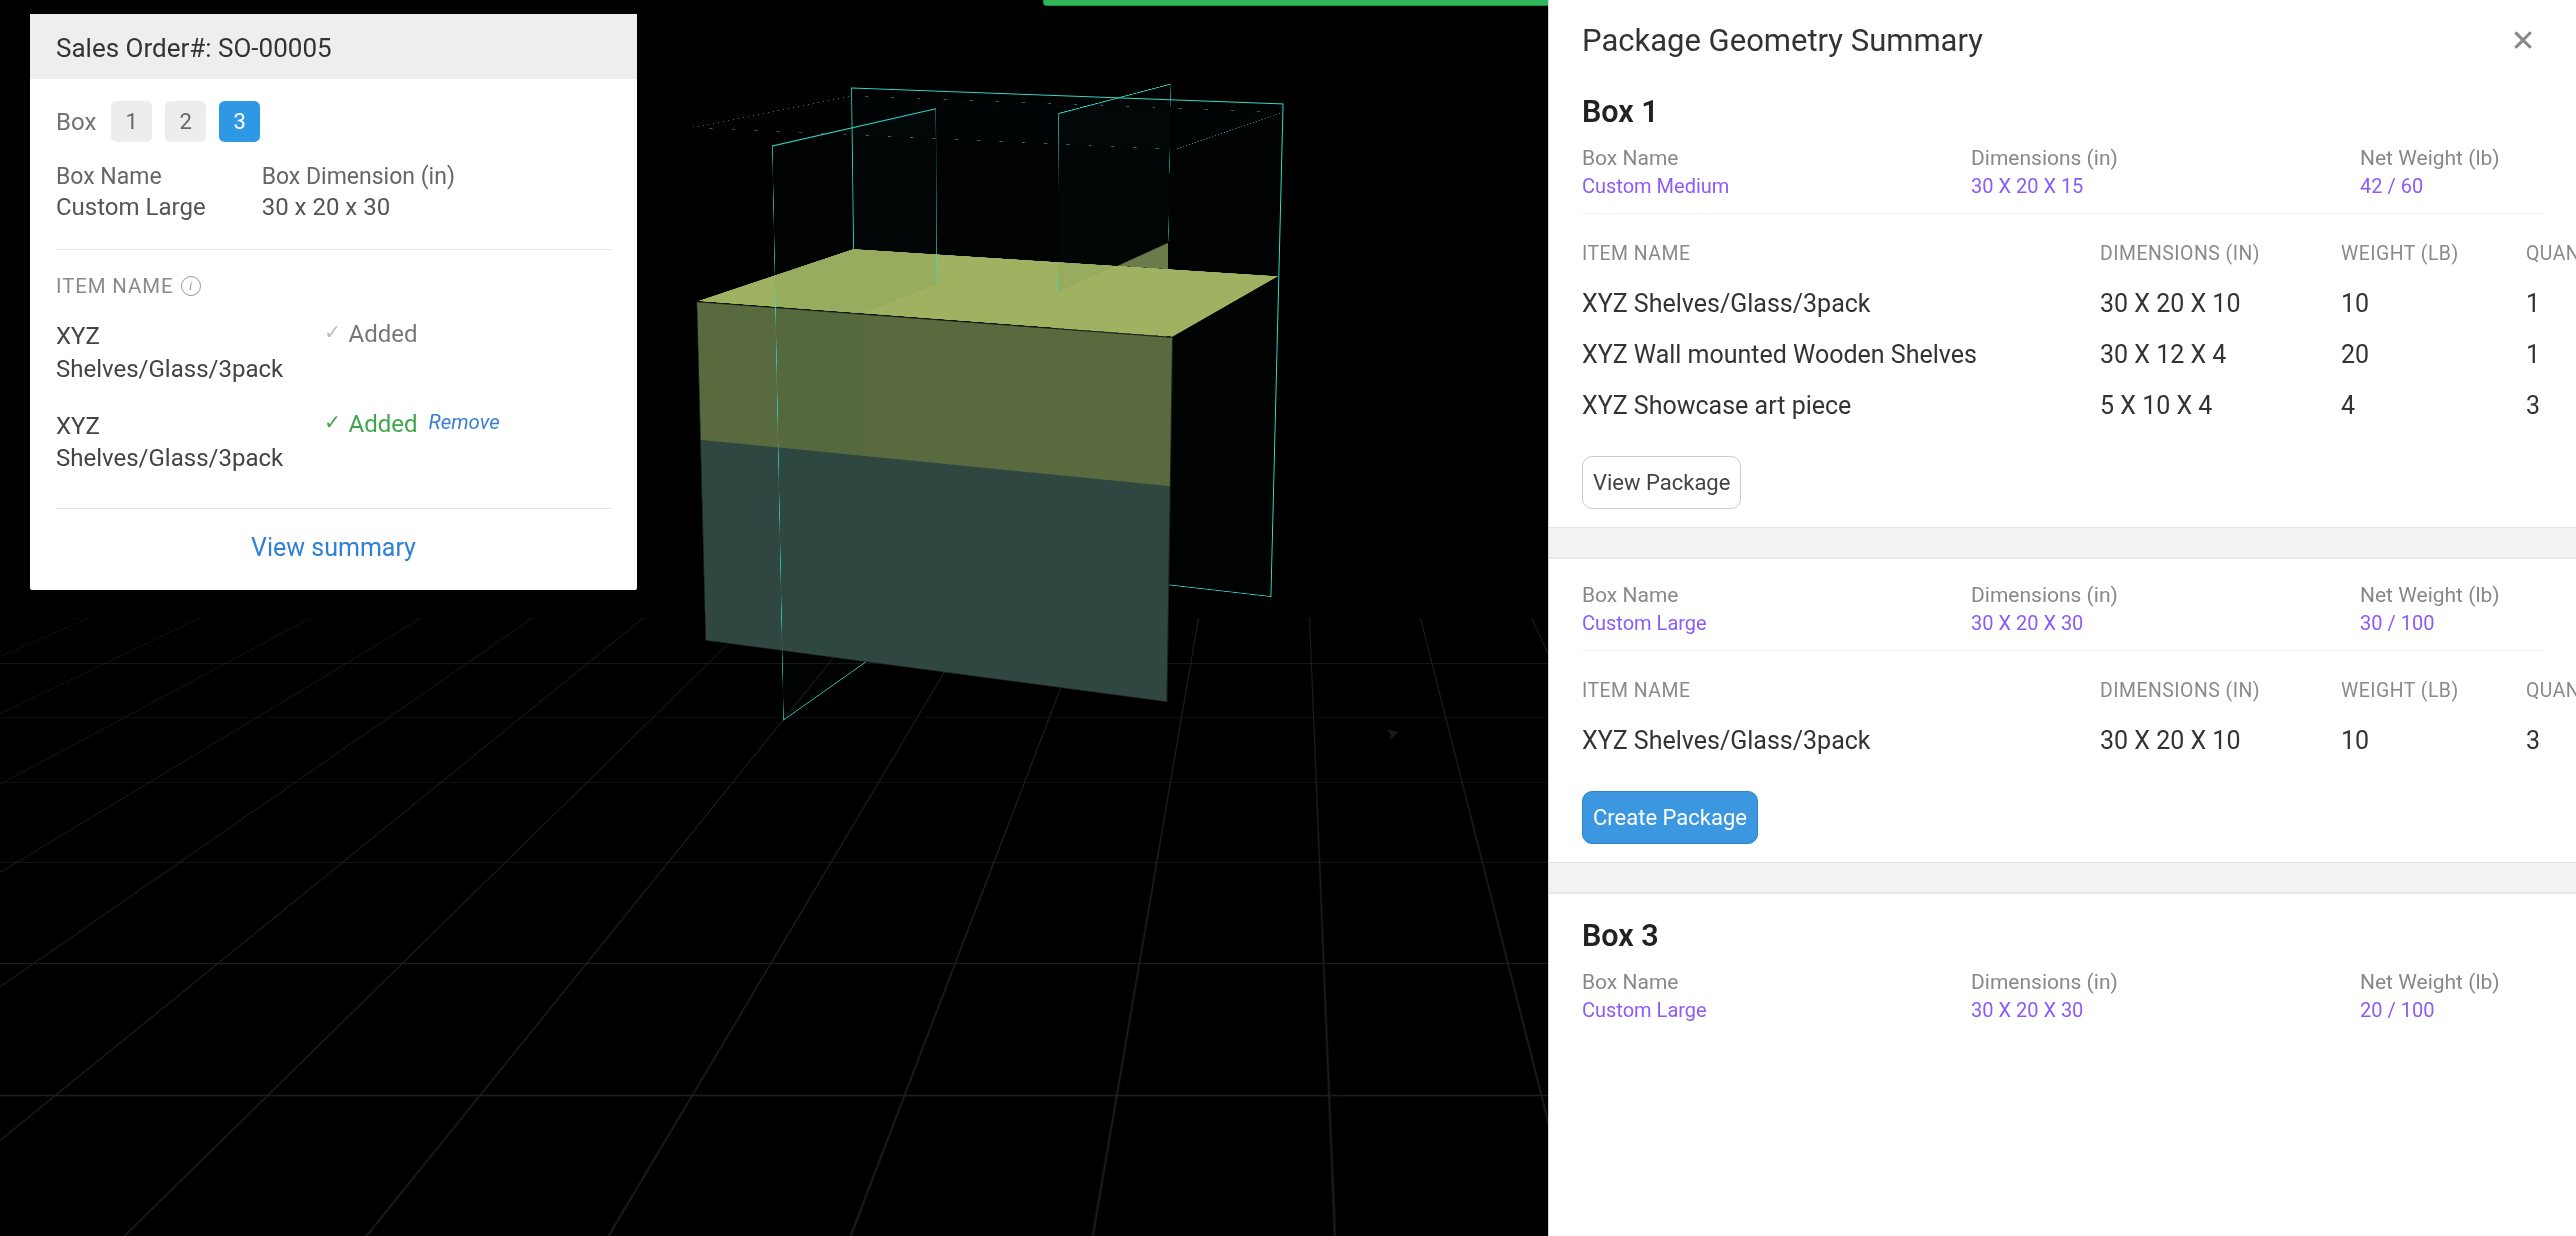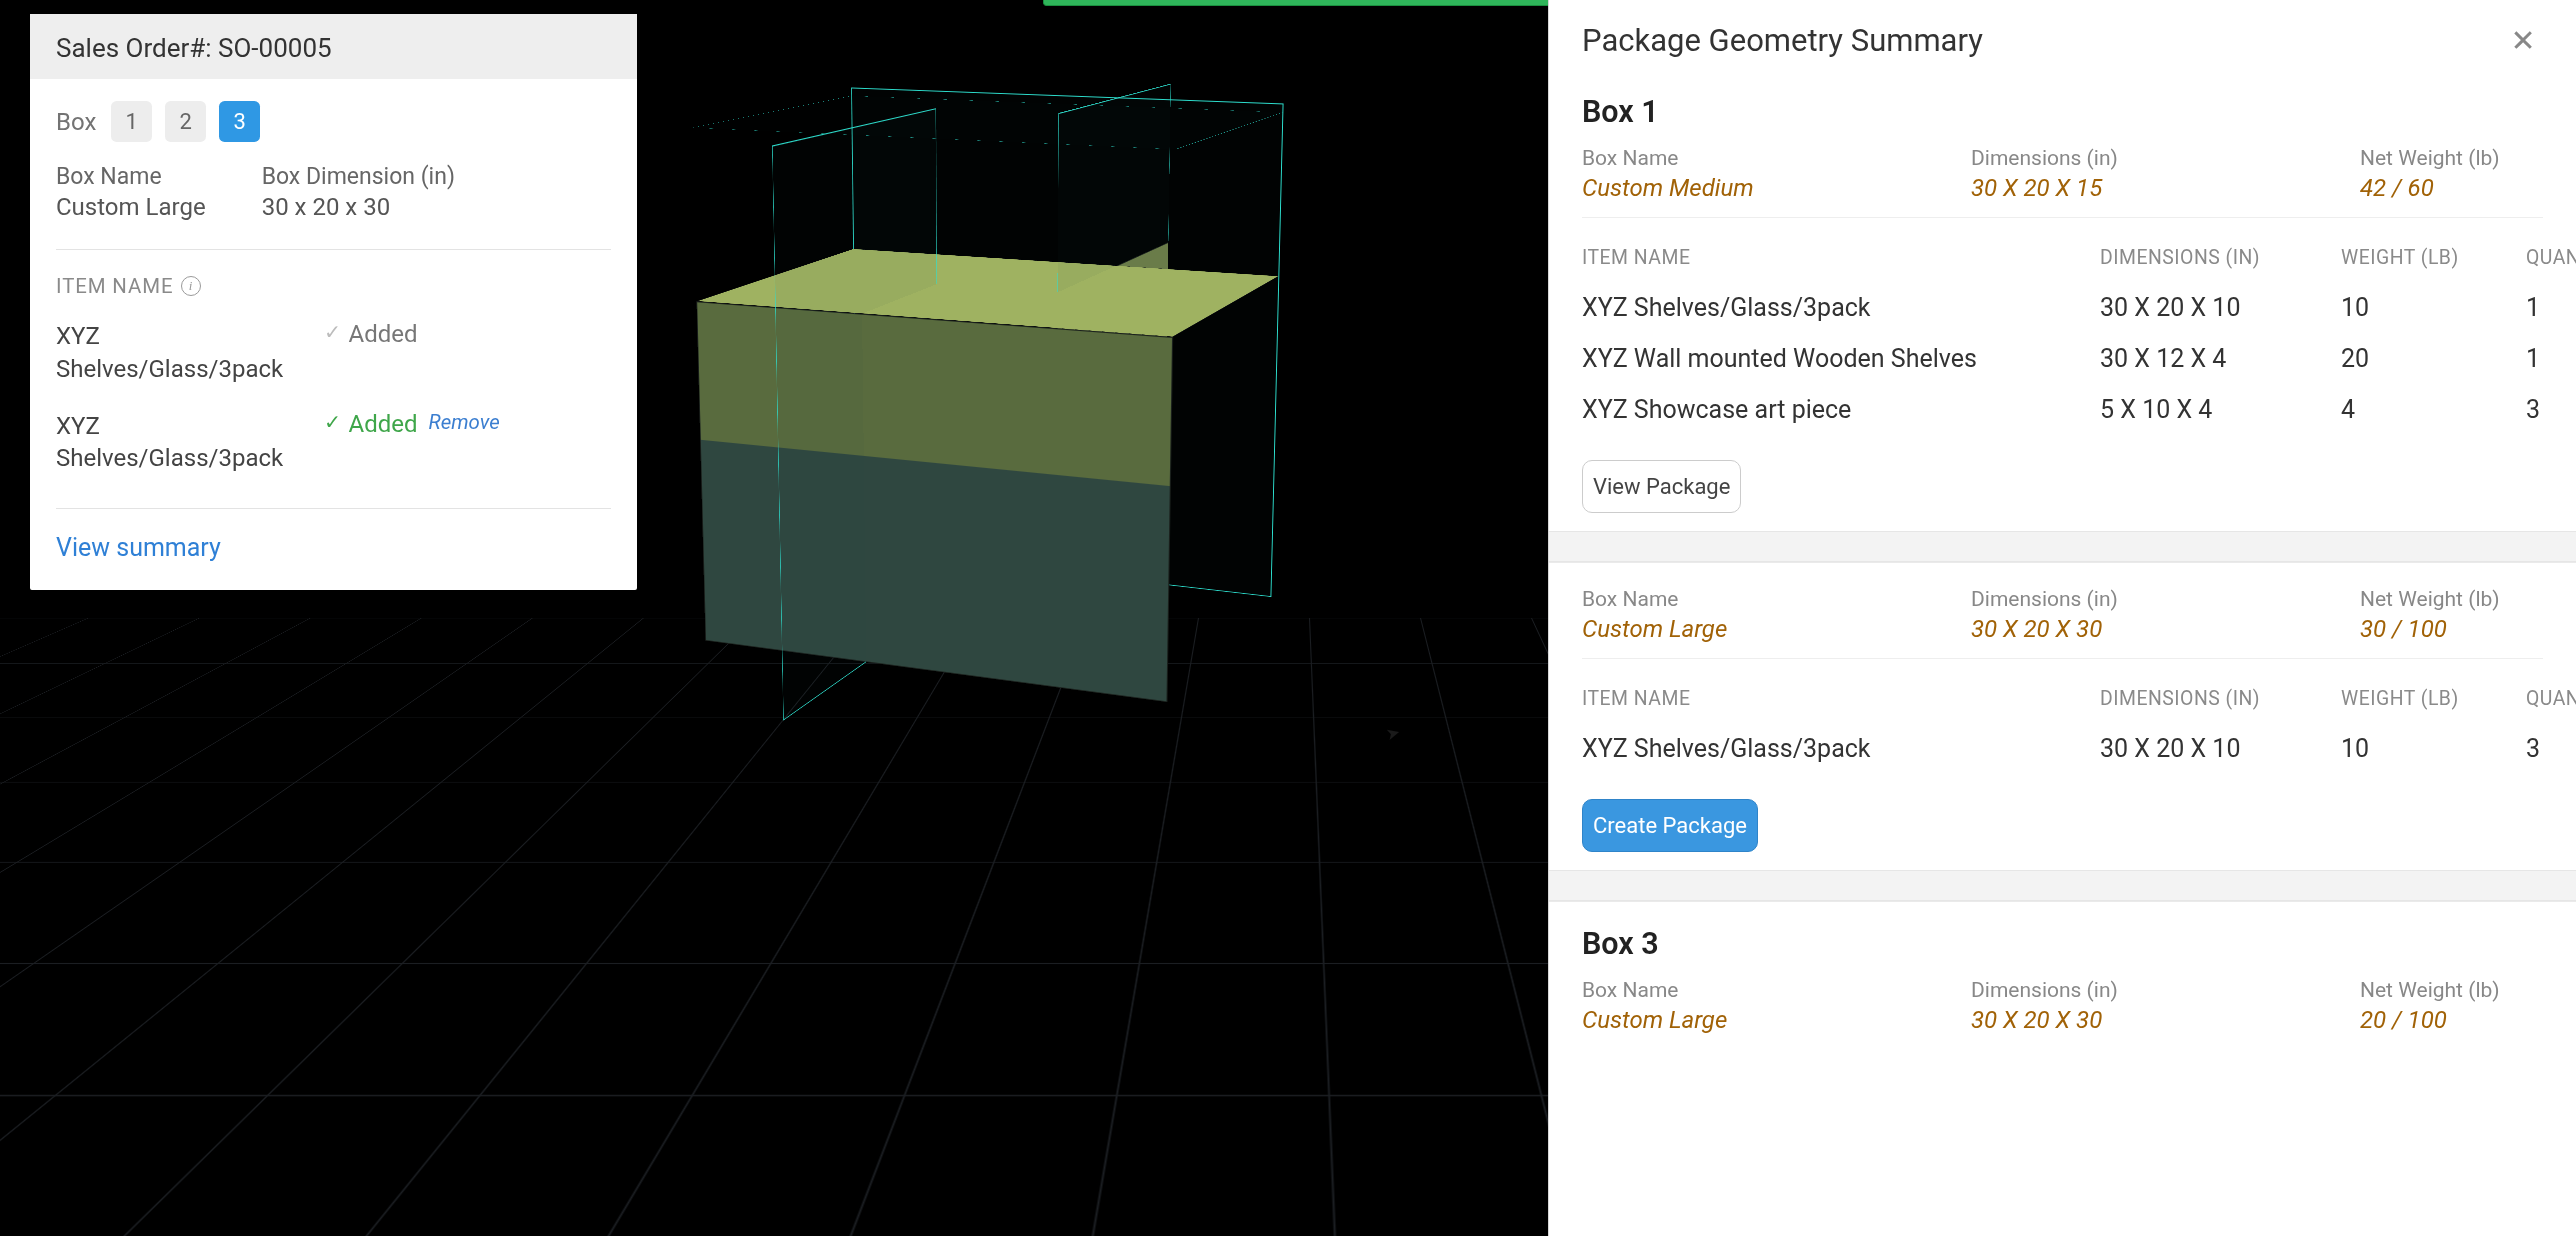--- a/index.html
+++ b/index.html
@@ -65,42 +65,42 @@
   .lp-divider { height:0.9px; background:#e3e3e3; margin: 0 26px; }
   .lp-items-header { font-size:20.4px; letter-spacing:0.9px; color:#8a8a8a; padding: 24px 26px 13px; display:flex; align-items:center; gap:7.4px; }
   .info-icon { width:20.4px; height:20.4px; border:1.4px solid #9a9a9a; border-radius:50%; display:inline-flex; align-items:center; justify-content:center; font-size:13px; color:#9a9a9a; font-style:italic; font-family:Georgia,serif;}
   .lp-item { display:flex; padding: 9.3px 26px 15px; font-size:24px; color:#444; }
   .lp-item-name { width: 268px; line-height:1.35; }
   .lp-item-status { display:flex; align-items:flex-start; gap:7.4px; color:#777; }
   .lp-item-status.green { color:#3fa64a; }
   .lp-item-status .chk { font-size:20.4px; }
   .lp-item-status.grey .chk { color:#bcbcbc; }
   .remove-link { color:#3b7ed0; font-style:italic; font-size:20.4px; margin-left:3.7px; cursor:pointer;}
-  .lp-footer { text-align:left; padding: 24px 26px 28px; }
+  .lp-footer { text-align:center; padding: 24px 26px 28px; }
   .view-summary { color:#2f80d6; font-size:25px; cursor:pointer; }
 
   
   .right-panel {
     position:absolute; right:0; top:0; bottom:0; width: 1028px;
     background:#fff; color:#333;
     overflow-y:auto;
     border-left:0.9px solid #d7d7d7;
   }
   .rp-header { display:flex; align-items:center; justify-content:space-between; padding: 22px 33px 22px; }
   .rp-title { font-size:31px; color:#333; font-weight:400;}
   .rp-close { font-size:30px; color:#888; cursor:pointer; line-height:1; padding:3.7px 7.4px;}
   .rp-box { padding: 24px 33px 18.5px; border-top:0.9px solid #eaeaea;}
   .rp-box:first-of-type { border-top:none; padding-top: 13px;}
   .rp-box-title { font-size:30.5px; font-weight:600; color:#222; margin-bottom:16.7px;}
   .rp-meta { display:flex; gap:0; margin-bottom:15px;}
   .rp-meta-col { flex:1; }
   .rp-meta-col.c1{ flex: 0 0 389px;}
   .rp-meta-col.c2{ flex: 0 0 389px;}
   .rp-meta-label { font-size:21px; color:#888; margin-bottom:3.7px;}
-  .rp-meta-val { font-size:24px; color:#a16207;font-style:italic;}
+  .rp-meta-val { font-size:20px; color:#8b5cf6;}
   .rp-thead, .rp-trow { display:flex; align-items:center; }
   .rp-thead { font-size:19.4px; color:#8a8a8a; letter-spacing:0.5px; padding: 28px 0 13px; border-top:0.9px solid #eee;}
   .rp-trow { font-size:25px; color:#333; padding: 11px 0;}
   .col-name { flex: 0 0 518px;}
   .col-dim  { flex: 0 0 241px;}
   .col-wt   { flex: 0 0 185px;}
   .col-qty  { flex: 1;}
   .rp-btn { display:inline-block; margin-top:25px; padding:13px 10px; font-size:22px; border-radius:10px; cursor:pointer; }
   .rp-btn.outline { background:#fff; border:0.9px solid #ccc; color:#444;}
   .rp-btn.primary { background:#3a97e0; border:0.9px solid #2f84c9; color:#fff;}

